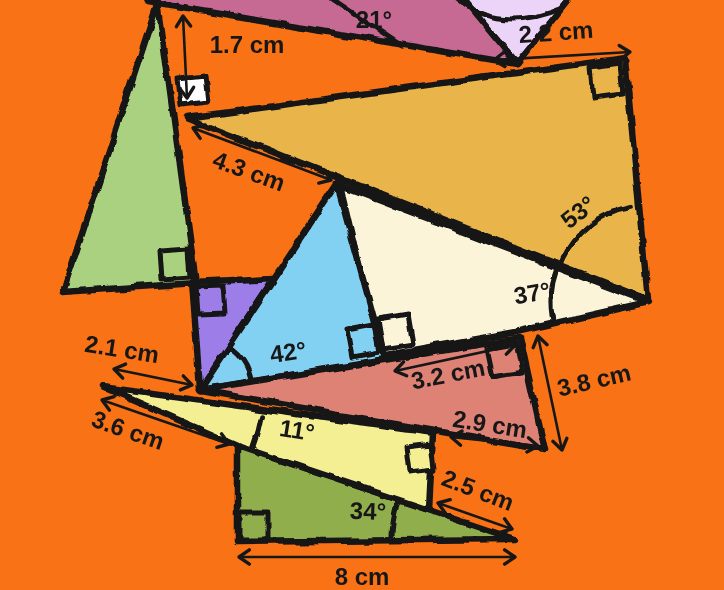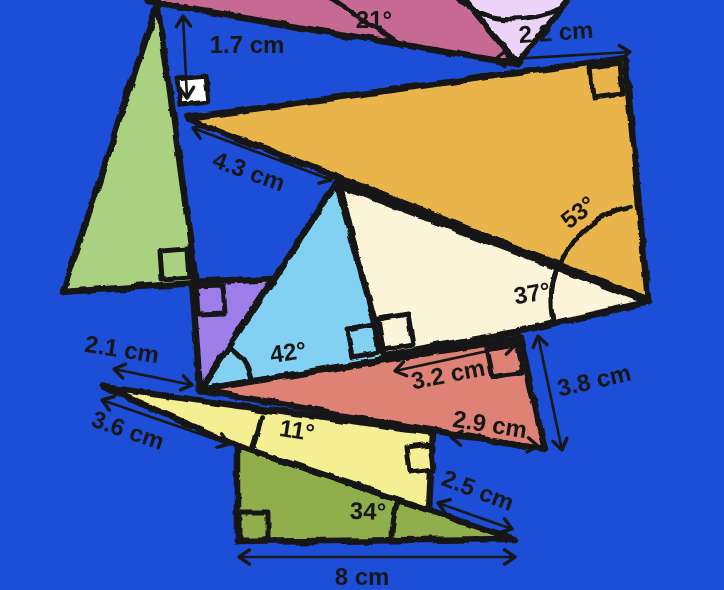--- a/index.html
+++ b/index.html
@@ -1,16 +1,16 @@
 <!DOCTYPE html>
 <html><head>
 <meta charset="utf-8">
 <style>
   html,body{margin:0;padding:0;background:#ffffff;}
-  #stage{position:relative;width:724px;height:590px;overflow:hidden;background:#1d4ed8;}
+  #stage{position:relative;width:724px;height:590px;overflow:hidden;background:#f97316;}
   svg{display:block;}
   text{font-family:"Liberation Sans","DejaVu Sans",sans-serif;font-weight:bold;fill:#171717;}
 </style>
 </head>
 <body>
 
 <div id="stage">
     <svg width="724" height="590" viewBox="0 0 724 590">
       <defs>
         <filter id="rough" x="-10%" y="-10%" width="120%" height="120%">

